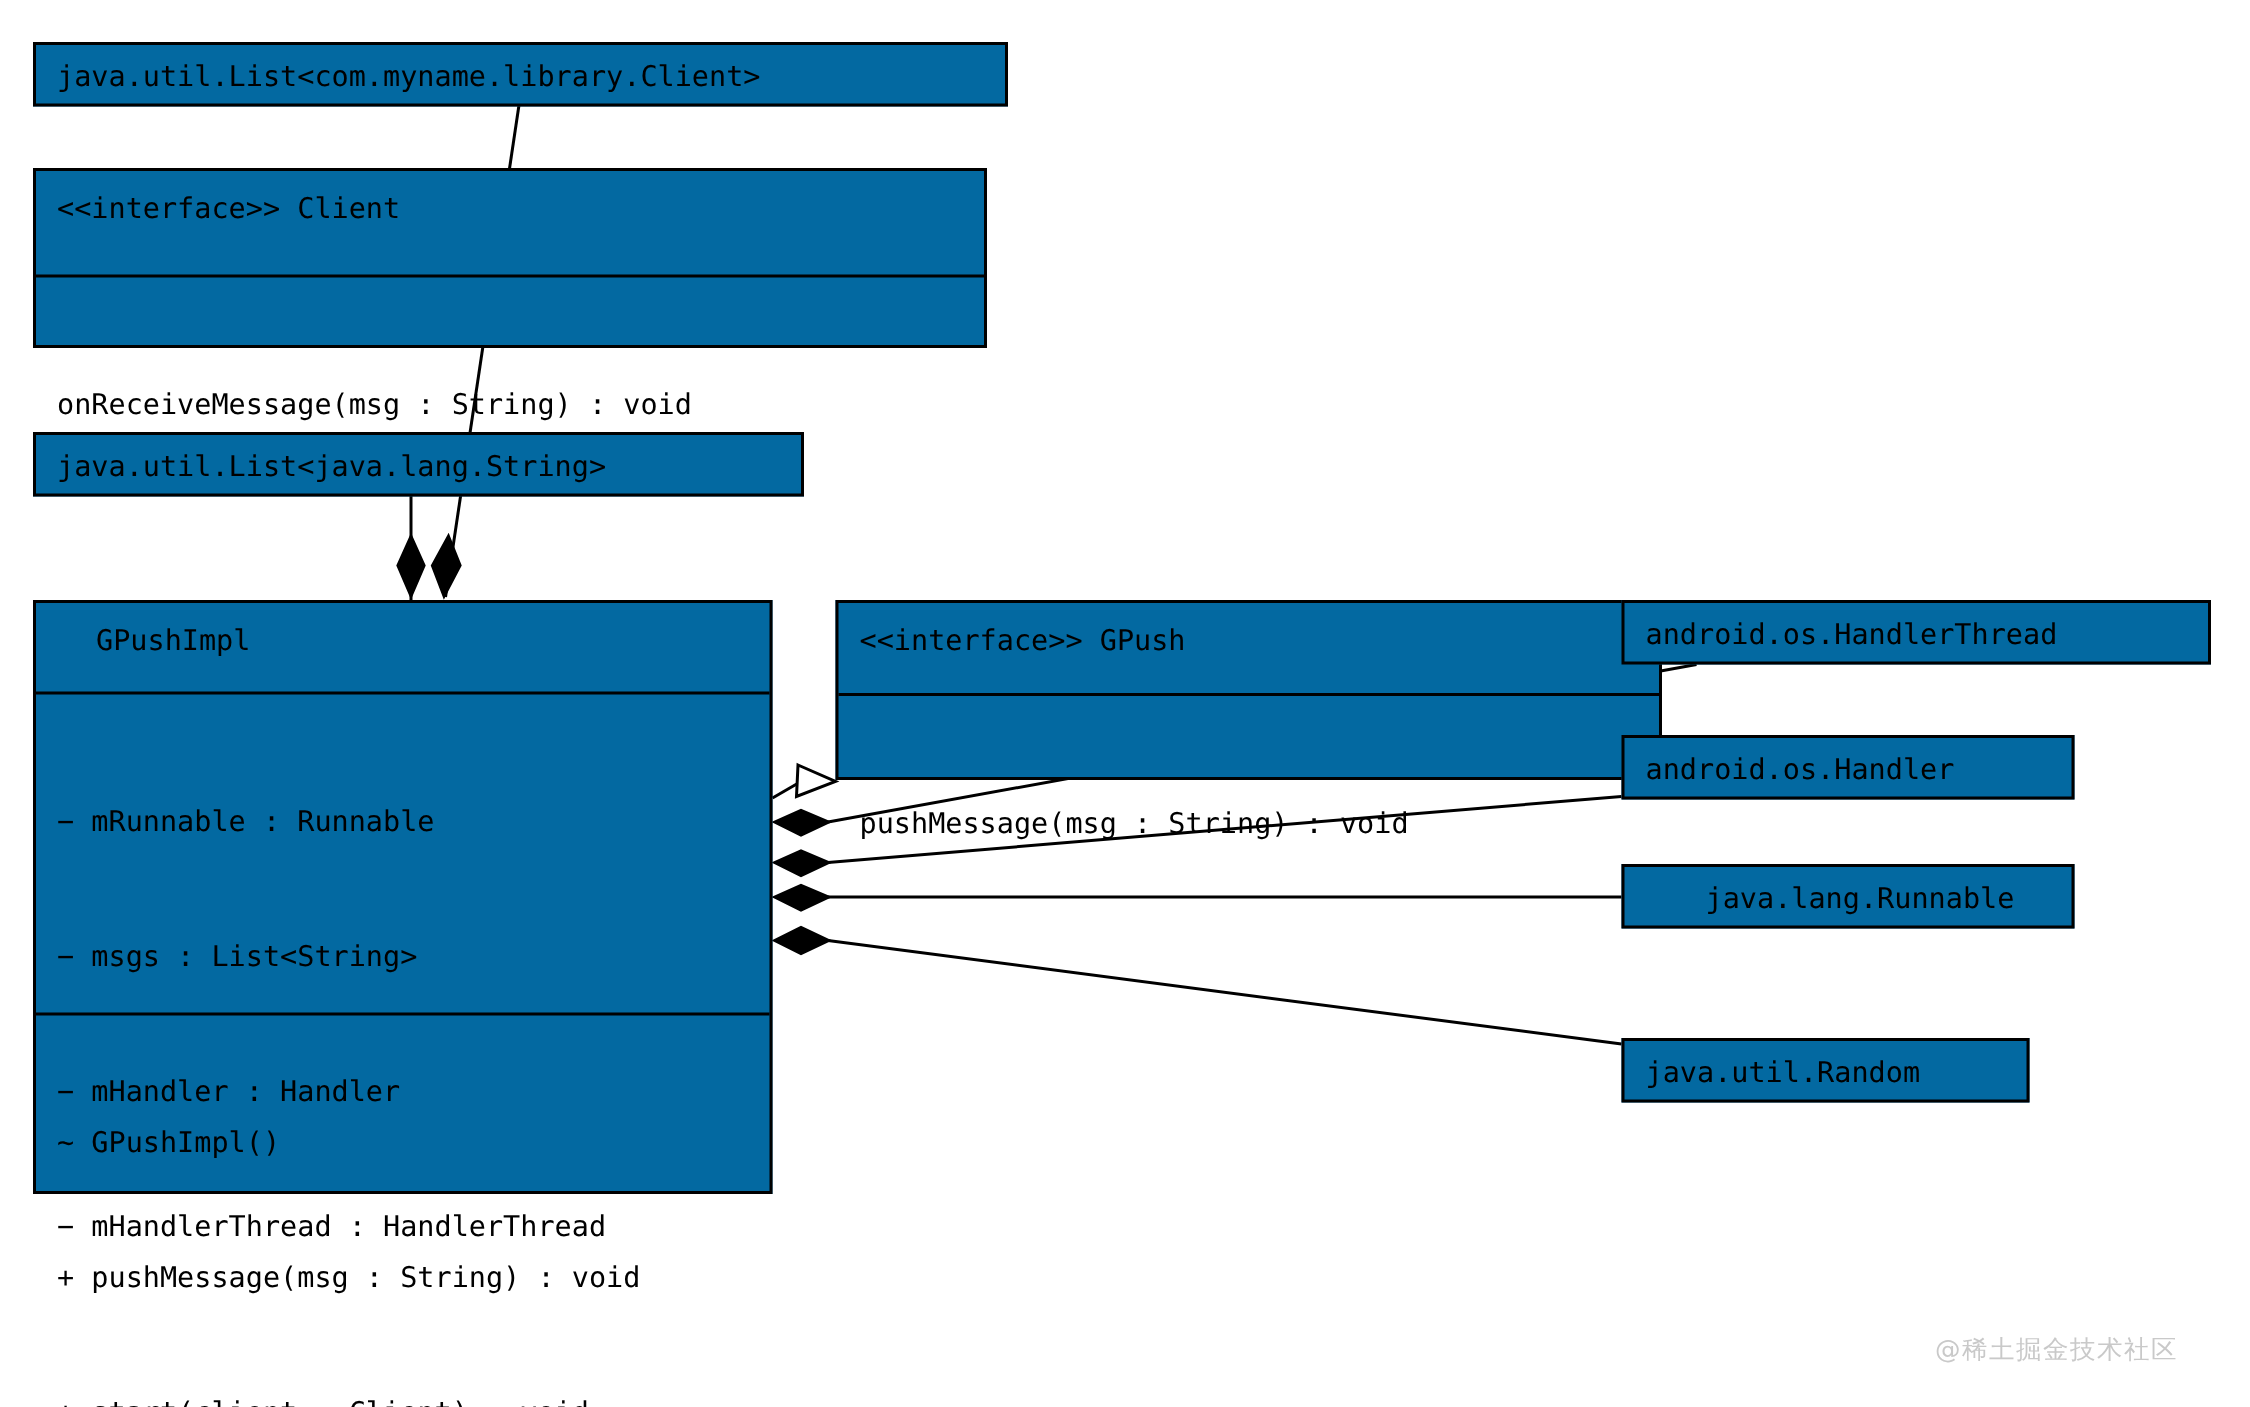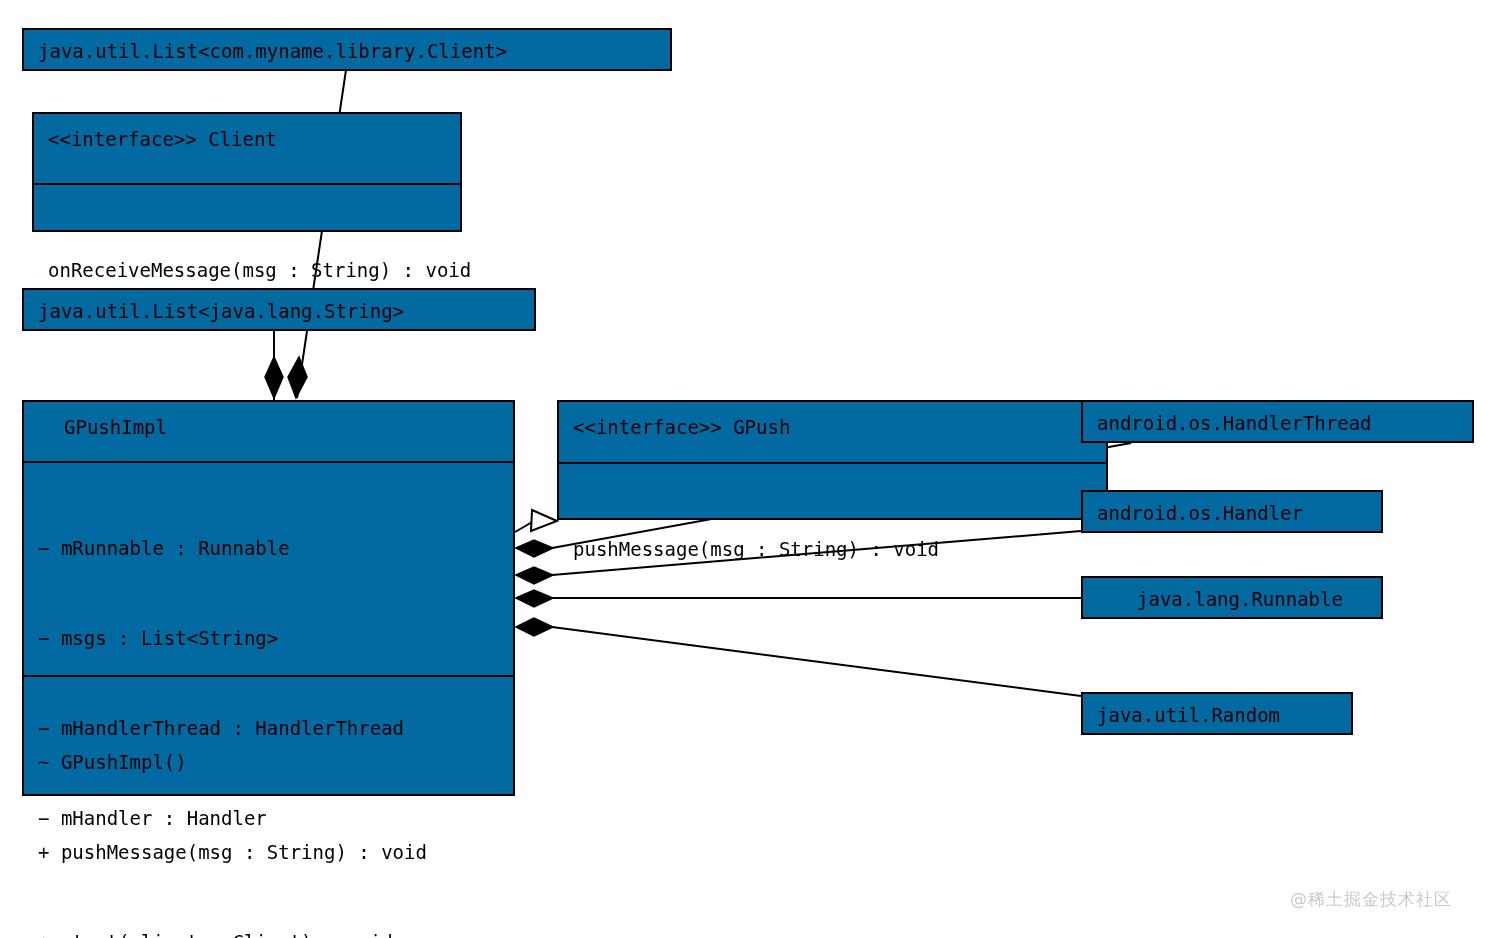--- a/index.html
+++ b/index.html
@@ -100,38 +100,38 @@
     <g>
       <path d="M 552 627 L 1081 696" fill="none" stroke="#000" stroke-width="2"></path>
       <polygon points="516,627 534,618 553,627 534,636" fill="#000" stroke="#000" stroke-width="1.5"></polygon>
     </g>
   </svg>
 
   <div class="node simple-node" style="left:22px; top:28px; width:650px; height:43px;">
     <div class="compartment">java.util.List&lt;com.myname.library.Client&gt;</div>
   </div>
 
-  <div class="node" style="left:32px; top:112px; width:430px; height:120px;">
+  <div class="node" style="left:22px; top:112px; width:636px; height:120px;">
     <div class="compartment" style="height:69px;">&lt;&lt;interface&gt;&gt; Client</div>
     <div class="compartment divider-top" style="height:49px;">
       <div class="member">onReceiveMessage(msg : String) : void</div>
     </div>
   </div>
 
   <div class="node simple-node" style="left:22px; top:288px; width:514px; height:43px;">
     <div class="compartment">java.util.List&lt;java.lang.String&gt;</div>
   </div>
 
   <div class="node" style="left:22px; top:400px; width:493px; height:396px;">
     <div class="compartment" style="height:59px;padding-left:40px;">GPushImpl</div>
     <div class="compartment divider-top" style="height:214px;">
       <div class="member">− mRunnable : Runnable</div>
       <div class="member">− msgs : List&lt;String&gt;</div>
+      <div class="member">− mHandler : Handler</div>
       <div class="member">− mHandlerThread : HandlerThread</div>
-      <div class="member">− mHandler : Handler</div>
       
     </div>
     <div class="compartment divider-top" style="height:123px;">
       <div class="member">~ GPushImpl()</div>
       <div class="member">+ pushMessage(msg : String) : void</div>
       <div class="member static-member">+ start(client : Client) : void</div>
     </div>
   </div>
 
   <div class="node" style="left:557px; top:400px; width:551px; height:120px;">

